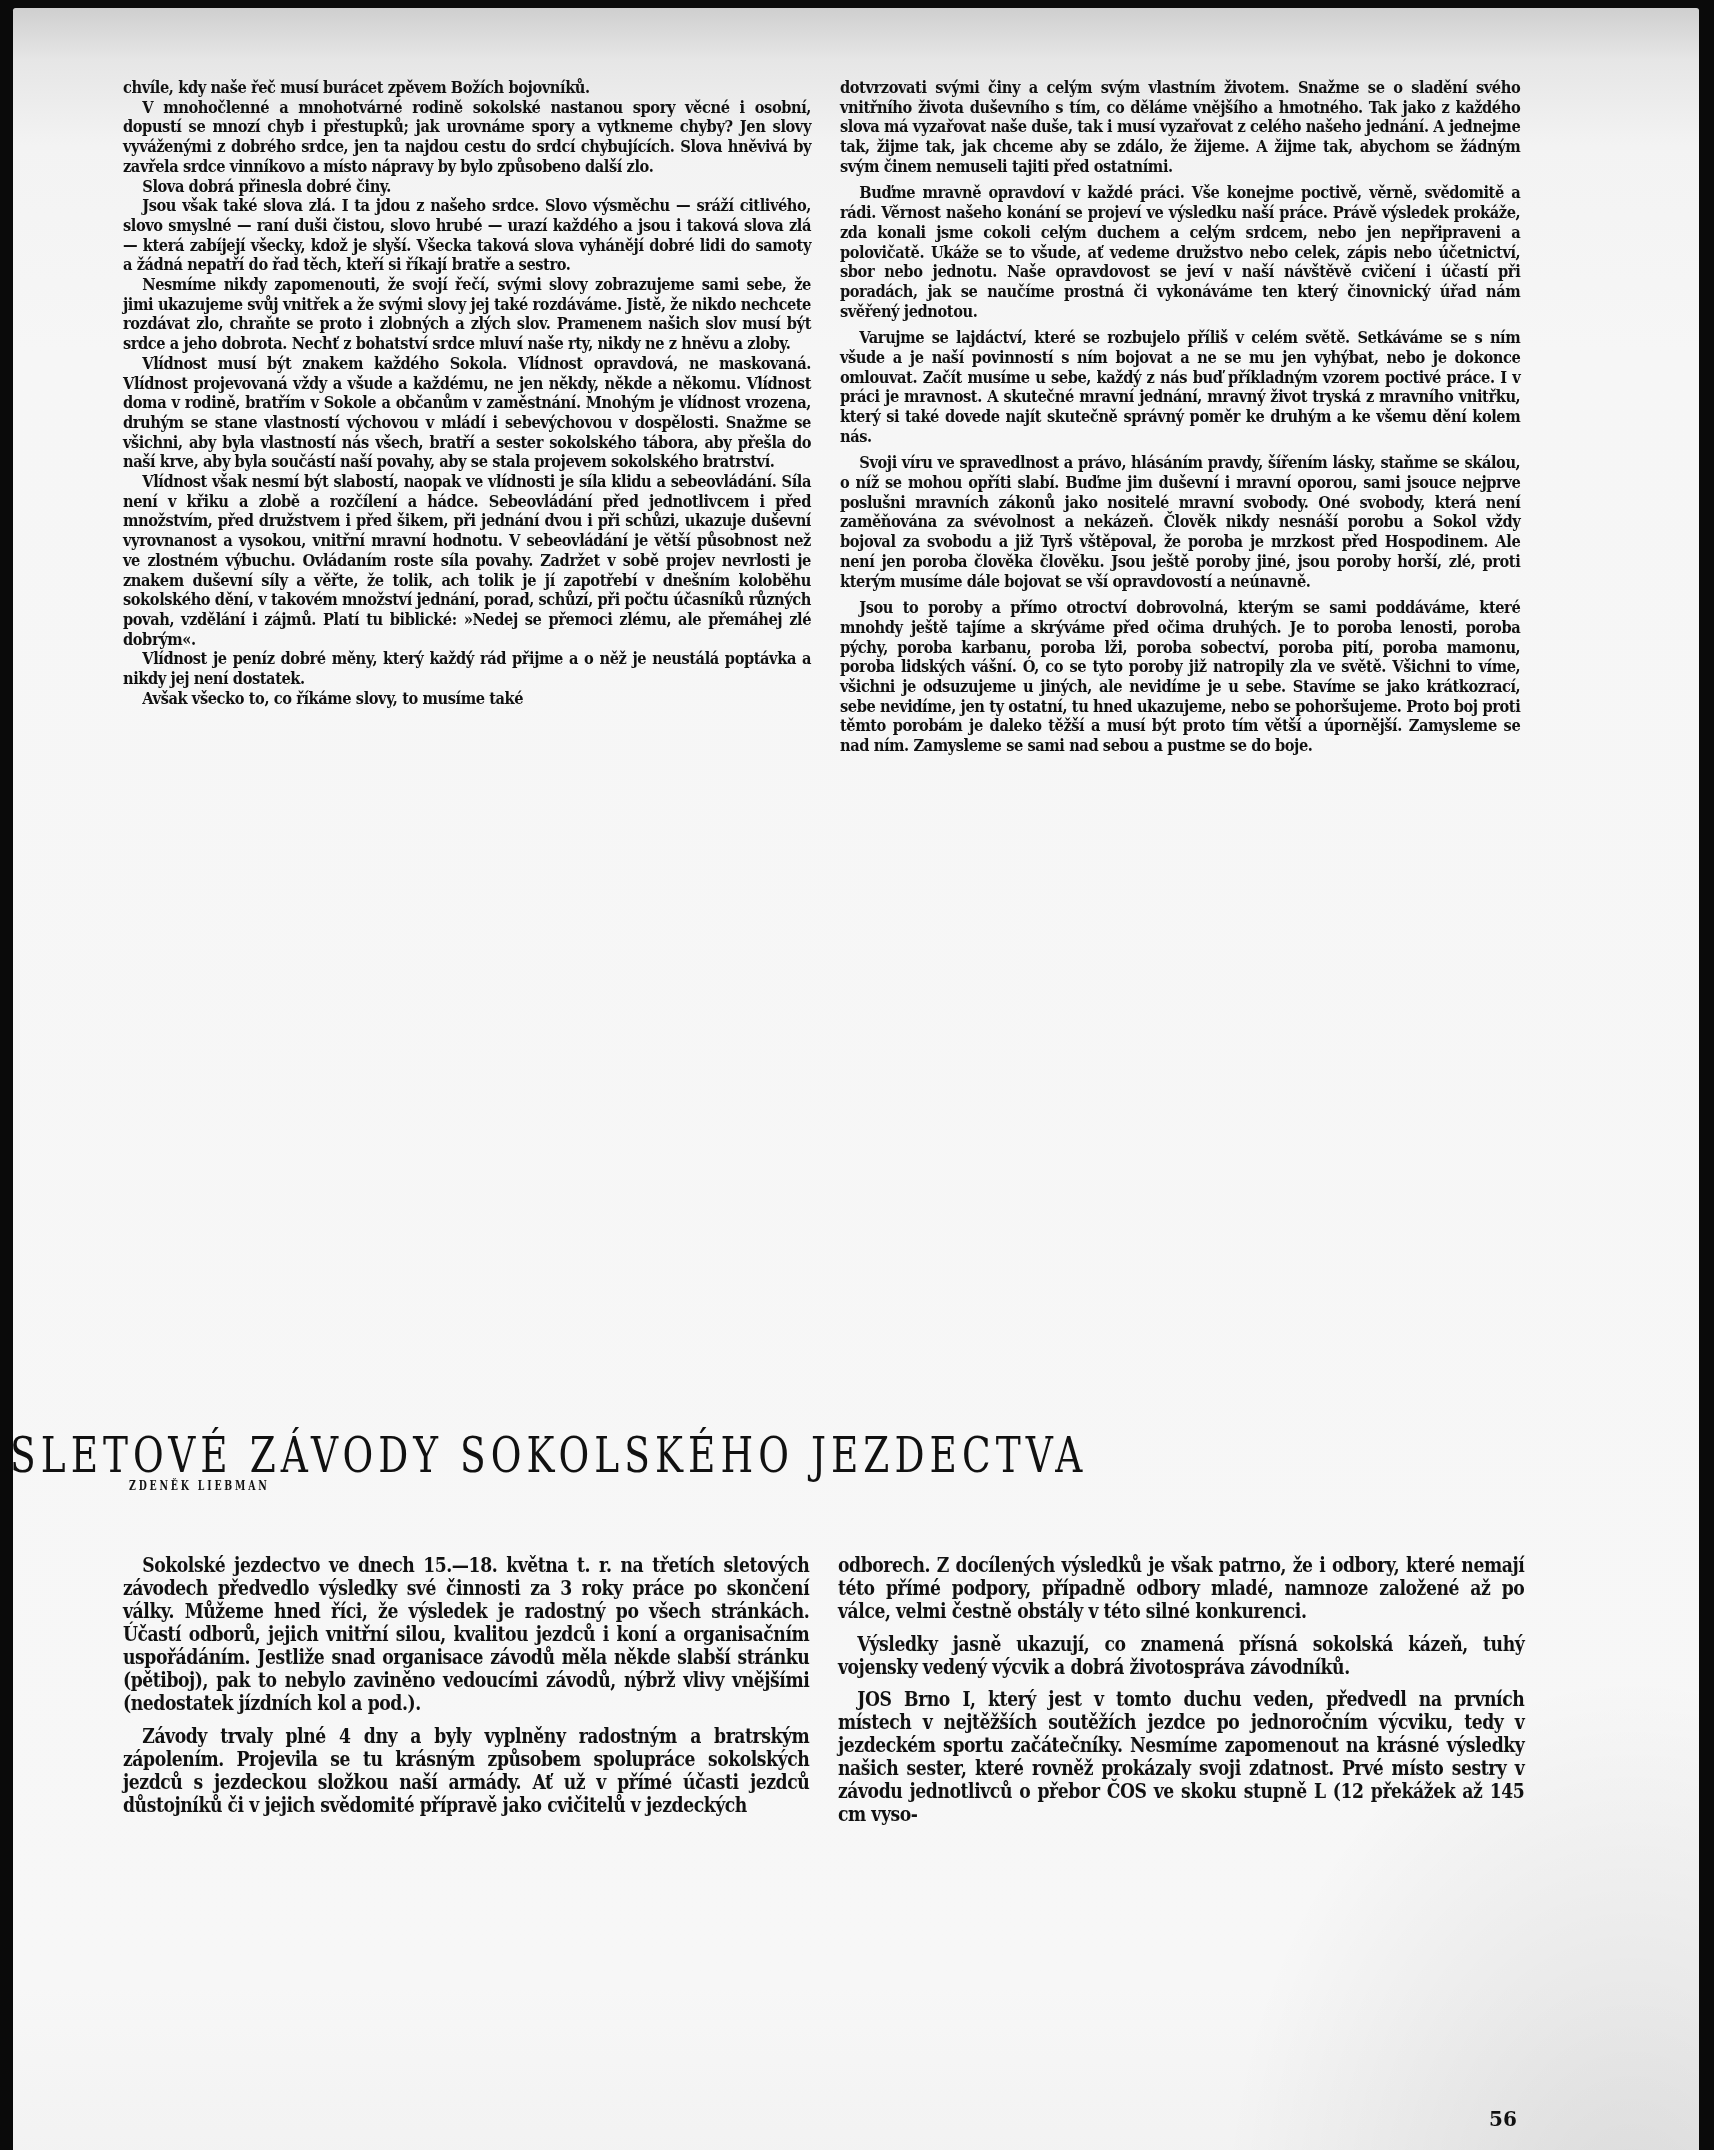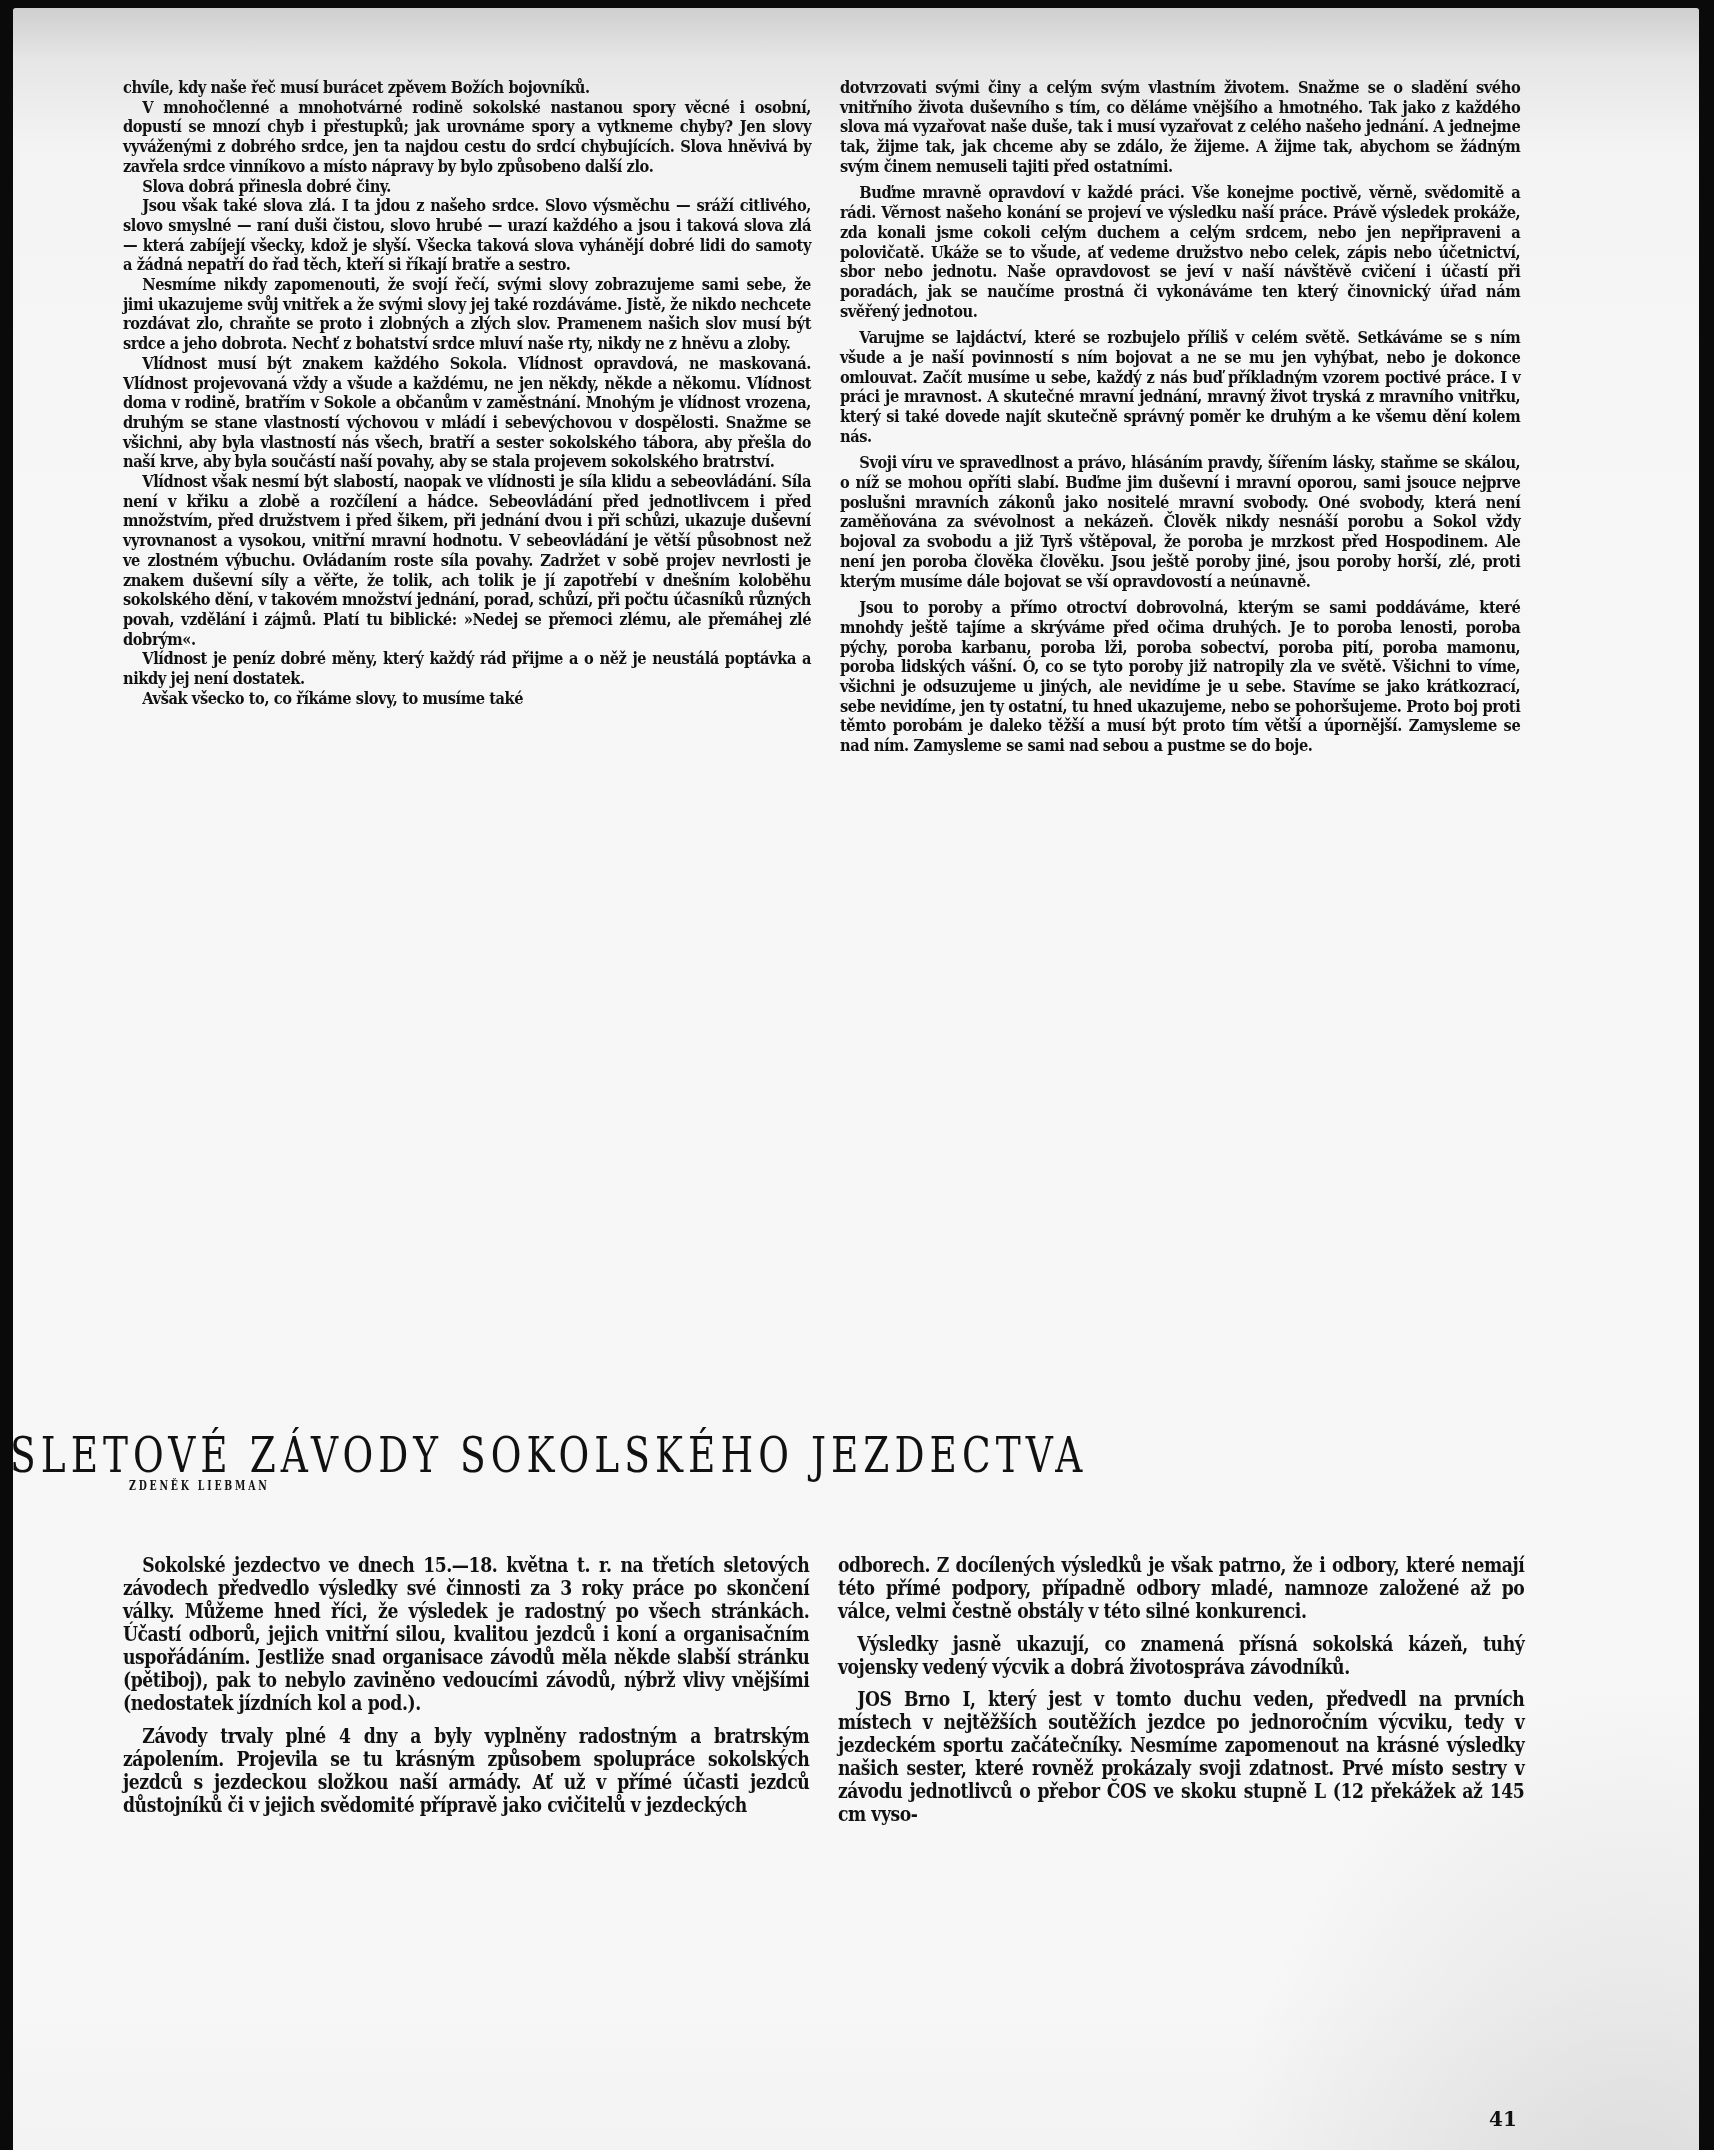--- a/index.html
+++ b/index.html
@@ -88,14 +88,14 @@
   <p>Sokolské jezdectvo ve dnech 15.—18. května t. r. na třetích sletových závodech předvedlo výsledky své činnosti za 3 roky práce po skončení války. Můžeme hned říci, že výsledek je radostný po všech stránkách. Účastí odborů, jejich vnitřní silou, kvalitou jezdců i koní a organisačním uspořádáním. Jestliže snad organisace závodů měla někde slabší stránku (pětiboj), pak to nebylo zaviněno vedoucími závodů, nýbrž vlivy vnějšími (nedostatek jízdních kol a pod.).</p>
   <p class="gap">Závody trvaly plné 4 dny a byly vyplněny radostným a bratrským zápolením. Projevila se tu krásným způsobem spolupráce sokolských jezdců s jezdeckou složkou naší armády. Ať už v přímé účasti jezdců důstojníků či v jejich svědomité přípravě jako cvičitelů v jezdeckých</p>
 </div>
 
 <div class="col art2" id="a2-right">
   <p class="cont">odborech. Z docílených výsledků je však patrno, že i odbory, které nemají této přímé podpory, případně odbory mladé, namnoze založené až po válce, velmi čestně obstály v této silné konkurenci.</p>
   <p class="gap">Výsledky jasně ukazují, co znamená přísná sokolská kázeň, tuhý vojensky vedený výcvik a dobrá životospráva závodníků.</p>
   <p class="gap">JOS Brno I, který jest v tomto duchu veden, předvedl na prvních místech v nejtěžších soutěžích jezdce po jednoročním výcviku, tedy v jezdeckém sportu začátečníky. Nesmíme zapomenout na krásné výsledky našich sester, které rovněž prokázaly svoji zdatnost. Prvé místo sestry v závodu jednotlivců o přebor ČOS ve skoku stupně L (12 překážek až 145 cm vyso-</p>
 </div>
 
-<div class="page-num">41</div>
+<div class="page-num">56</div>
 
 
 </body></html>

